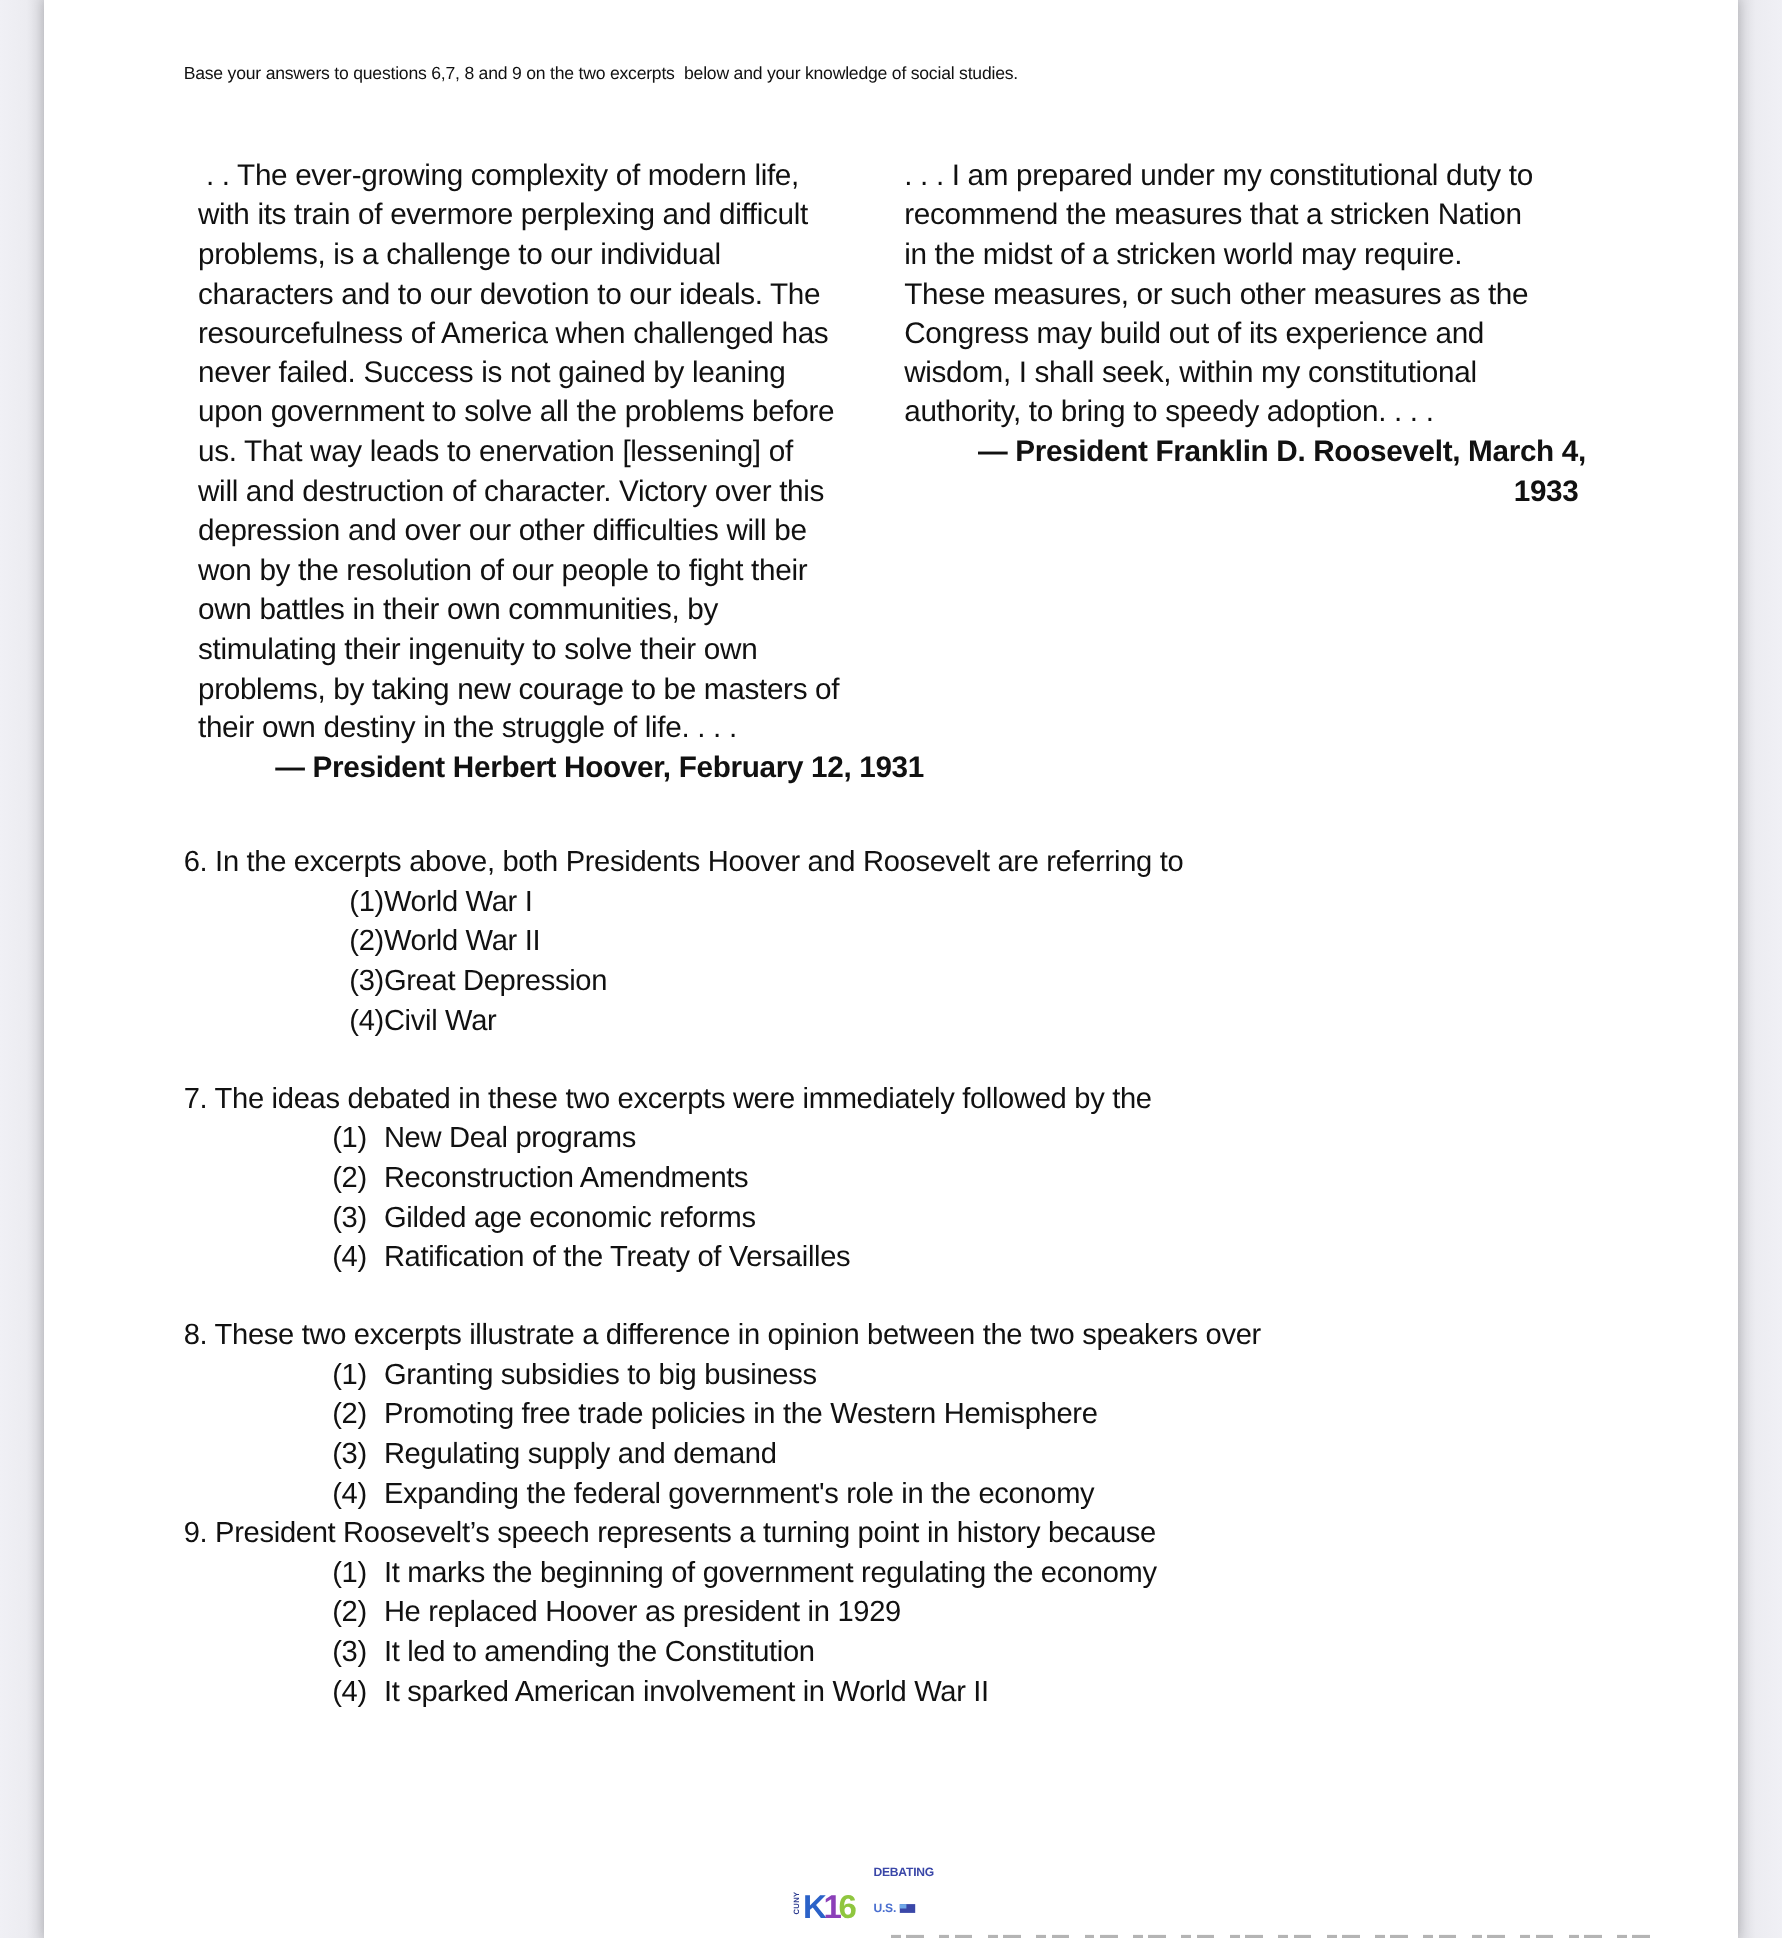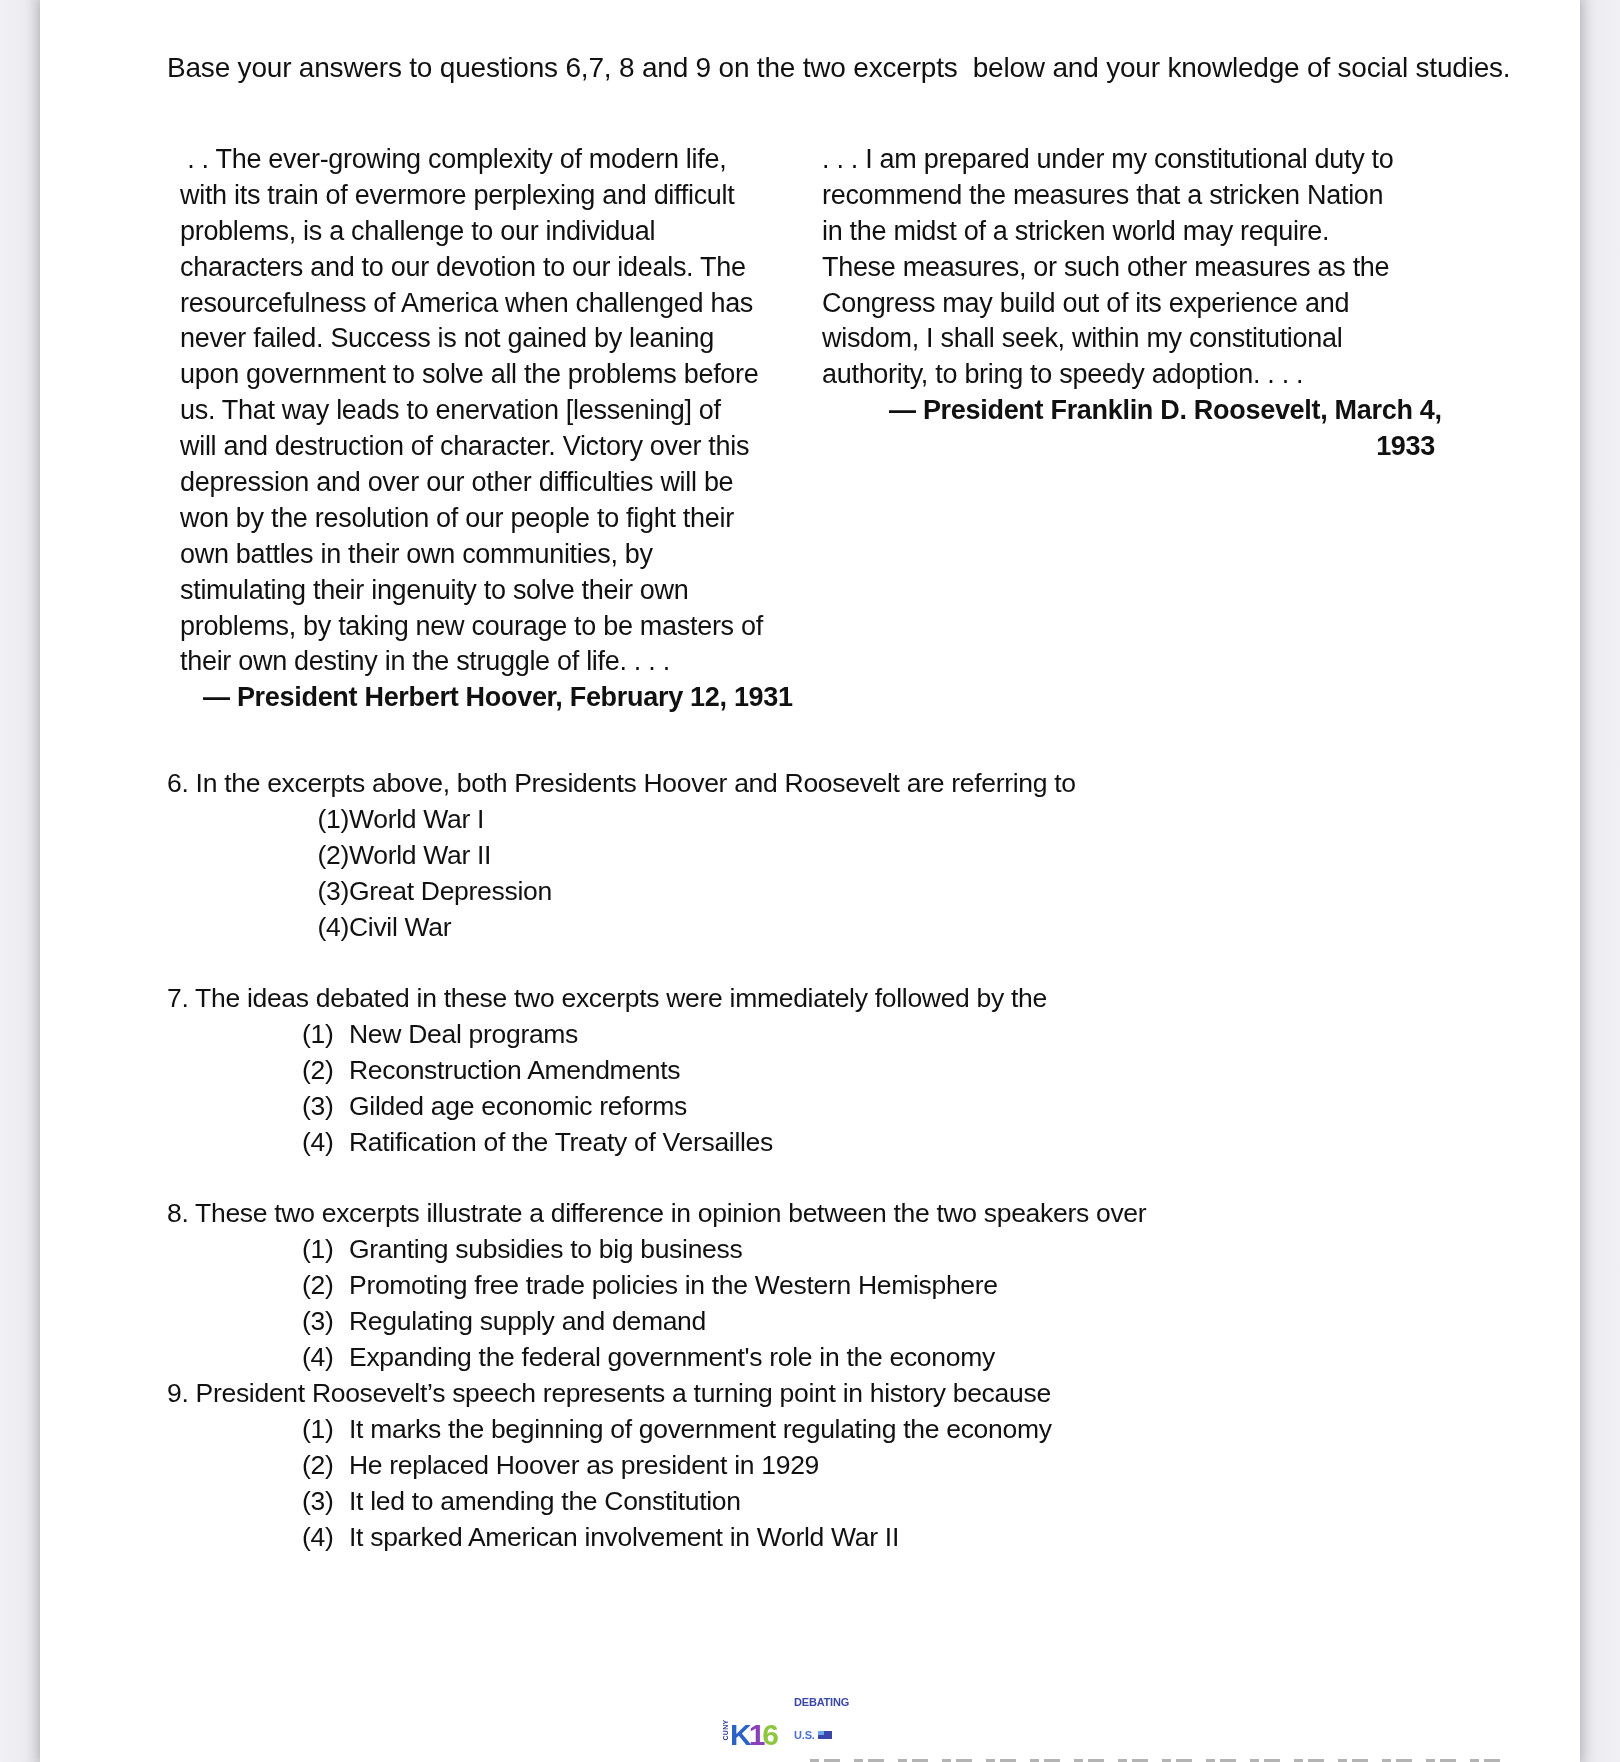--- a/index.html
+++ b/index.html
@@ -14,31 +14,31 @@
     box-shadow: -3px 0 10px rgba(0,0,0,0.10), 3px 0 10px rgba(0,0,0,0.10);
   }
   .gutter-left, .gutter-right {
     position: absolute; top: 0; height: 1762px; width: 40px;
   }
   .gutter-left { left: 0; background: linear-gradient(to right, #f0f0f5 0%, #ececf1 60%, #d9d9de 100%); }
   .gutter-right { right: 0; background: linear-gradient(to left, #f0f0f5 0%, #ececf1 60%, #d9d9de 100%); }
 
   .intro {
     position: absolute; left: 127px; top: 52px;
-    font-size: 28px; line-height: 32px; letter-spacing: -0.2px; white-space: pre;
+    font-size: 16px; line-height: 32px; letter-spacing: -0.2px; white-space: pre;
   }
   .excerpt {
     position: absolute; top: 142px;
     font-size: 27px; line-height: 35.9px; letter-spacing: -0.3px;
   }
   .excerpt .line { display: block; white-space: pre; height: 35.9px; }
   .excerpt-hoover { left: 140px; width: 660px; }
   .excerpt-roosevelt { left: 782px; width: 660px; }
   .attrib { font-weight: bold; }
-  .attrib-hoover { padding-left: 23px; }
+  .attrib-hoover { padding-left: 23px; text-align: right; }
   .attrib-roosevelt-1 { padding-left: 67px; }
   .attrib-roosevelt-2 { text-align: right; width: 613px; }
 
   .question-block { position: absolute; left: 127px; font-size: 26.5px; letter-spacing: -0.3px; }
   .question-block .stem { display: block; height: 36px; line-height: 36px; white-space: pre; }
   .question-block .option { display: flex; height: 36px; line-height: 36px; padding-left: 135px; white-space: pre; }
   .question-block .option .num { width: 47px; display: inline-block; }
   .q6 { top: 765px; text-align: right; }
   .q7 { top: 980px; }
   .q8 { top: 1195px; }

